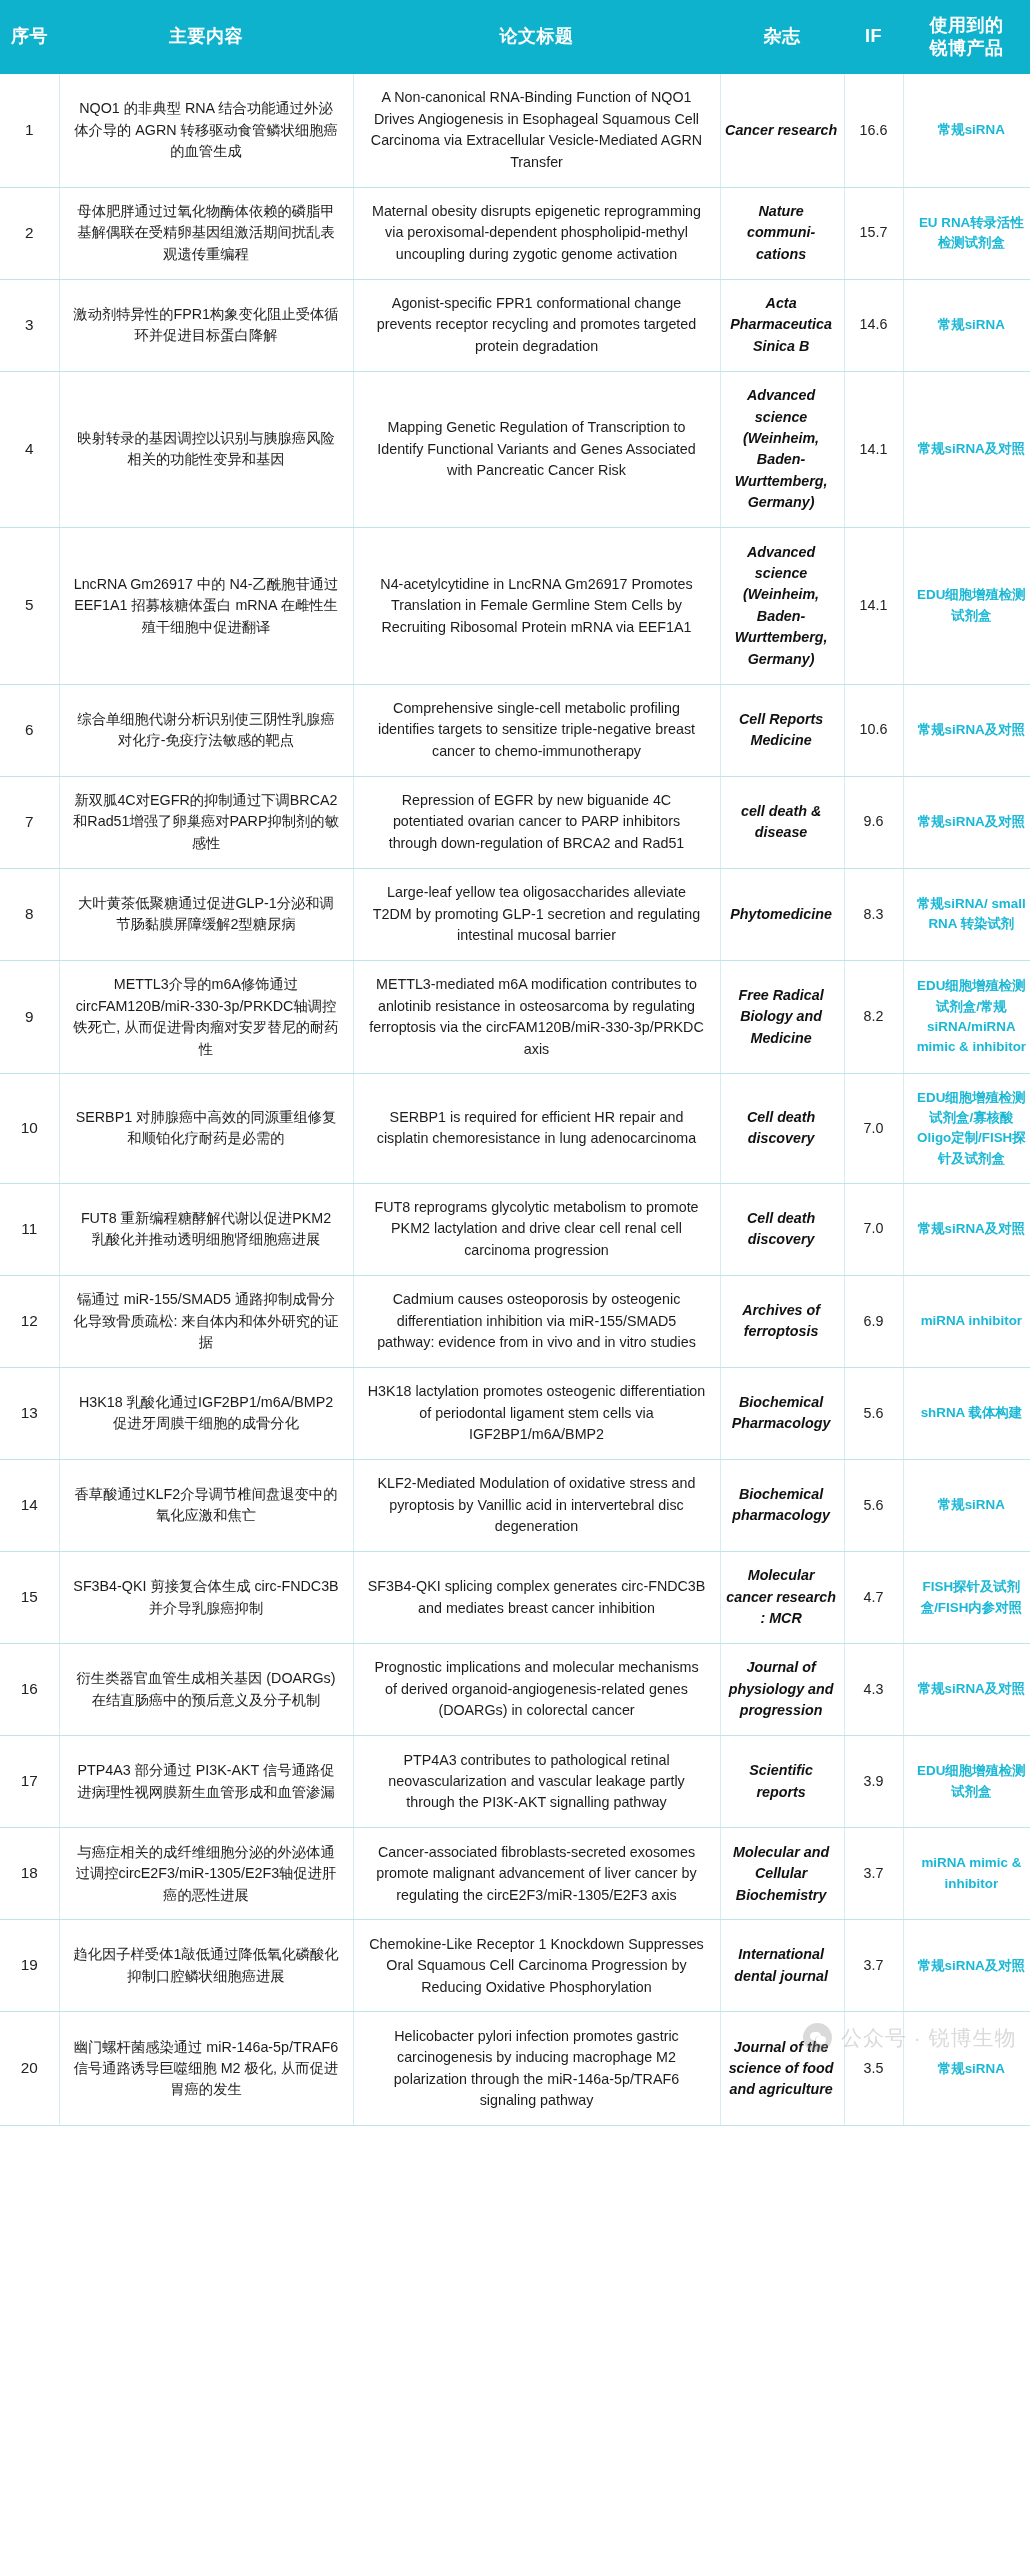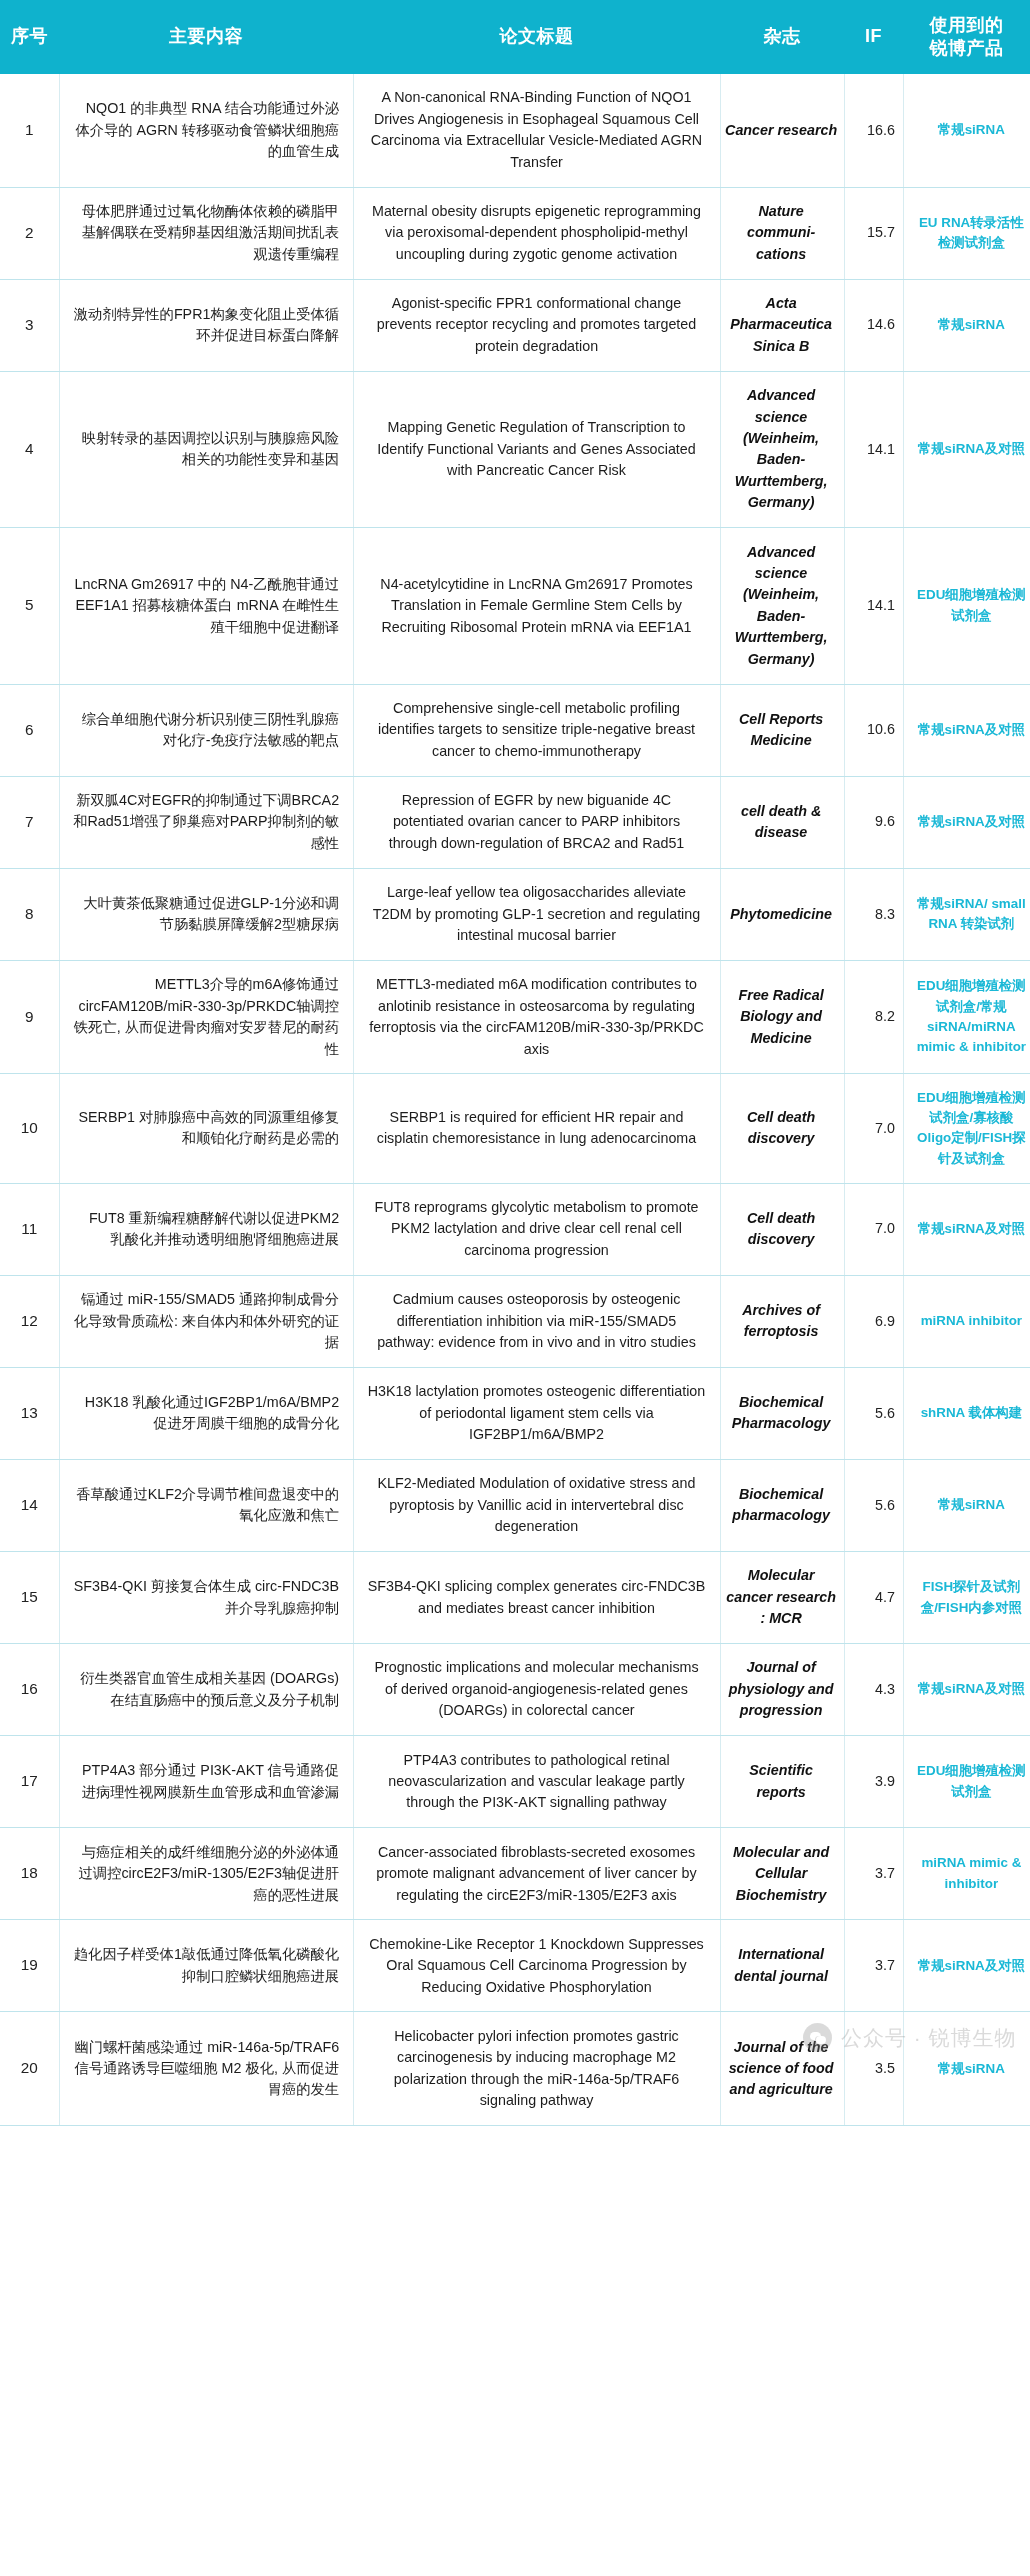--- a/index.html
+++ b/index.html
@@ -55,41 +55,39 @@
   td.idx {
     font-size: 15.3px;
     color: #222;
     font-weight: normal;
   }
   td.content {
     font-size: 14.3px;
     color: #1c1c1c;
     padding-left: 13.4px;
     padding-right: 13.4px;
-    text-align: right;
   }
   td.title {
     font-size: 14.3px;
     color: #1c1c1c;
     padding-left: 13.4px;
     padding-right: 13.4px;
     text-align: center;
   }
   td.journal {
     font-size: 14.3px;
     font-style: italic;
     font-weight: bold;
     color: #111;
     padding-left: 3px;
     padding-right: 4.8px;
   }
   td.ifval {
     font-size: 14.3px;
     color: #222;
-    text-align: right;
   }
   td.product {
     font-size: 13.4px;
     font-weight: bold;
     color: #1ab8d6;
     padding-left: 13px;
     padding-right: 3.8px;
     line-height: 1.52;
   }
 

